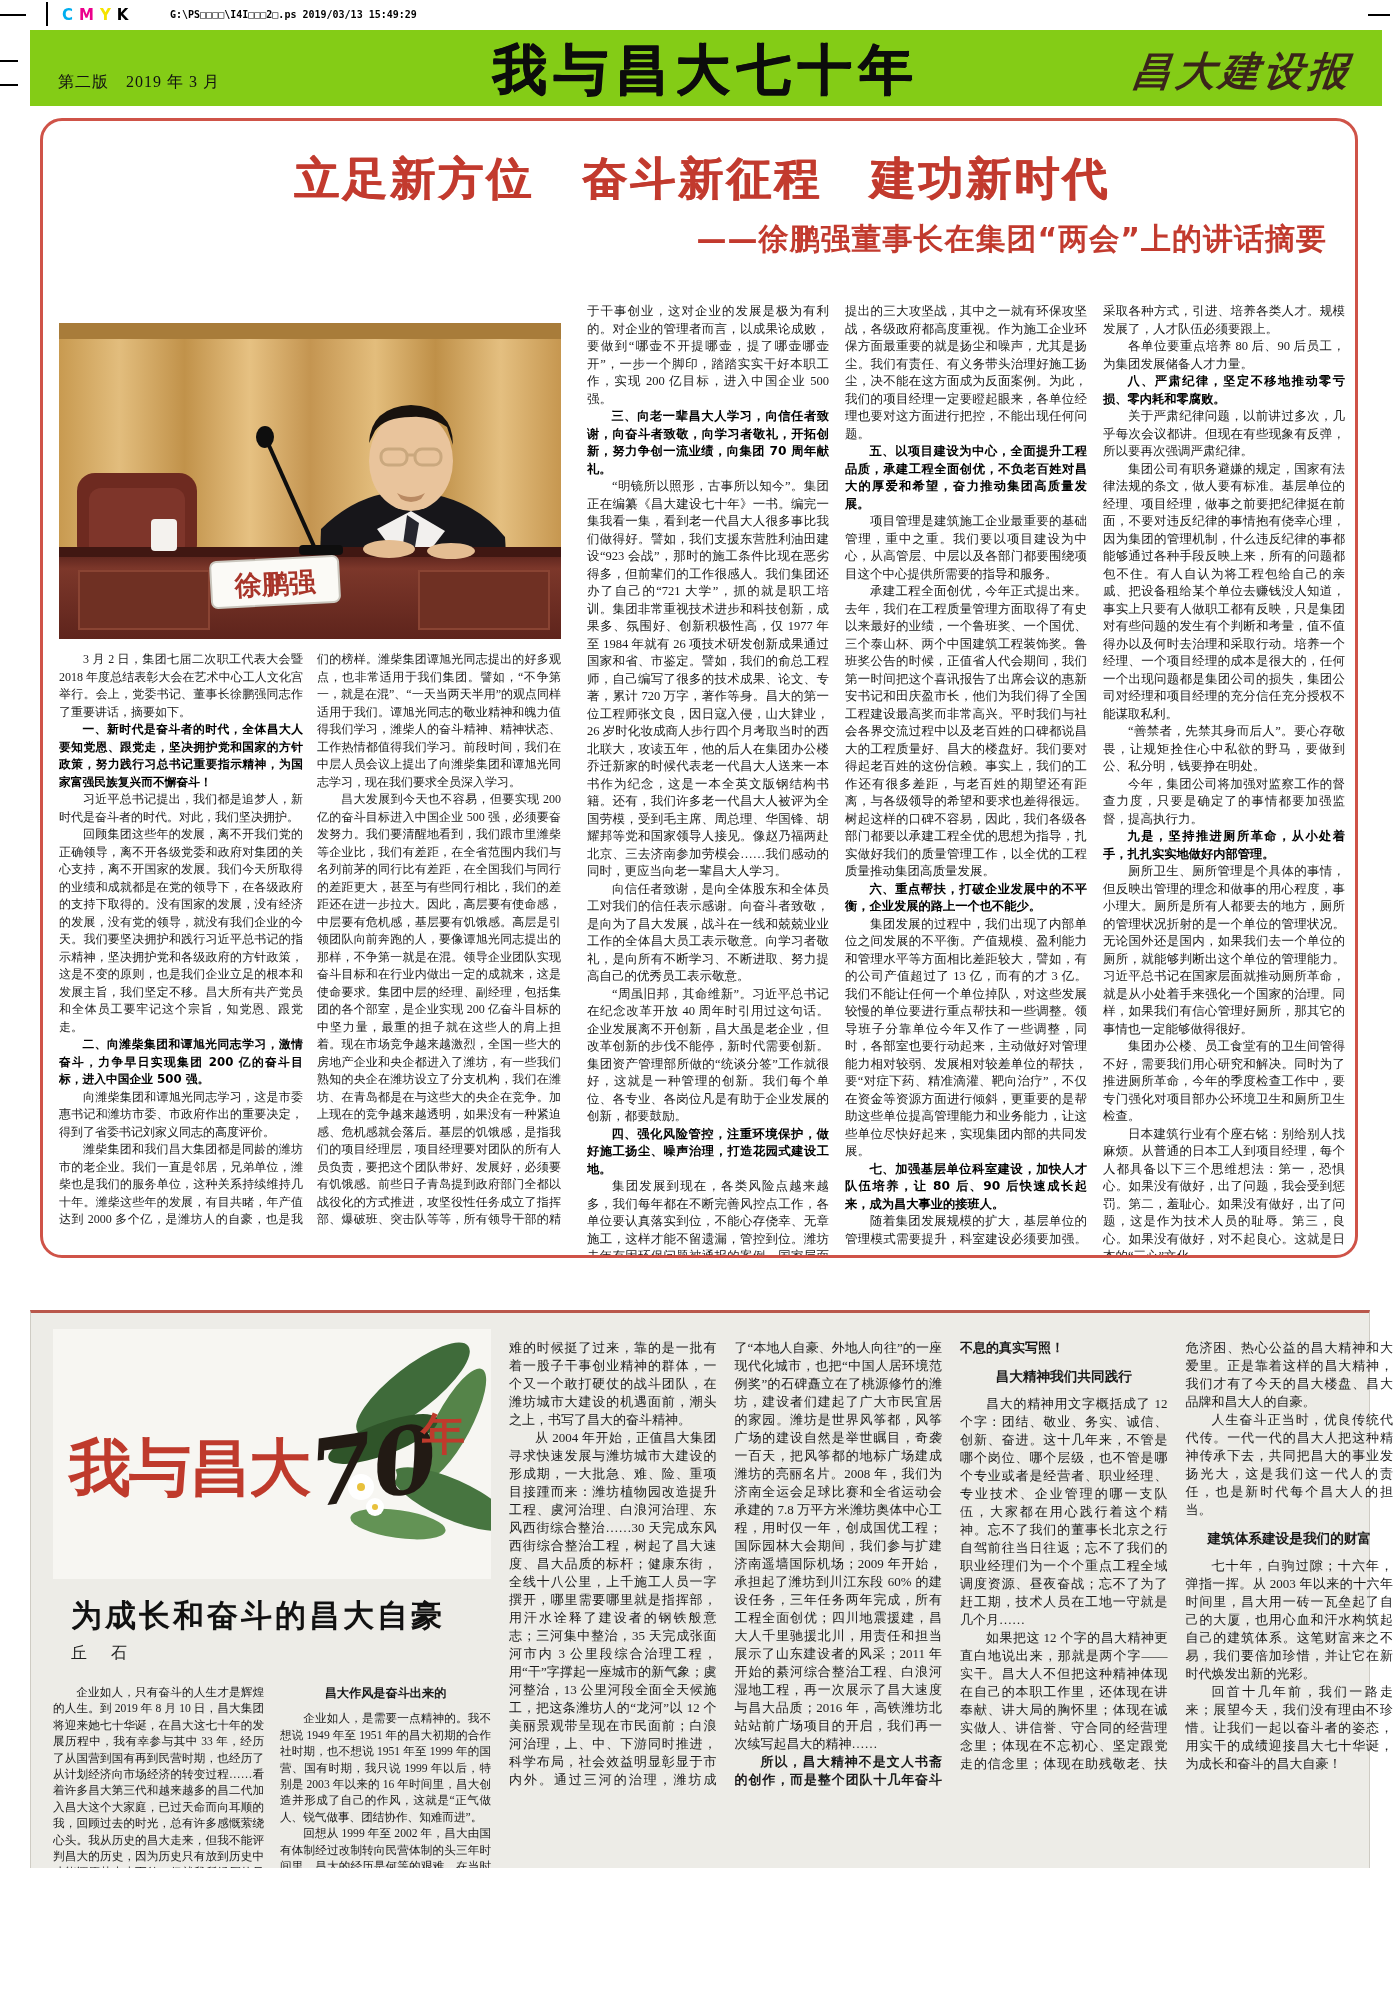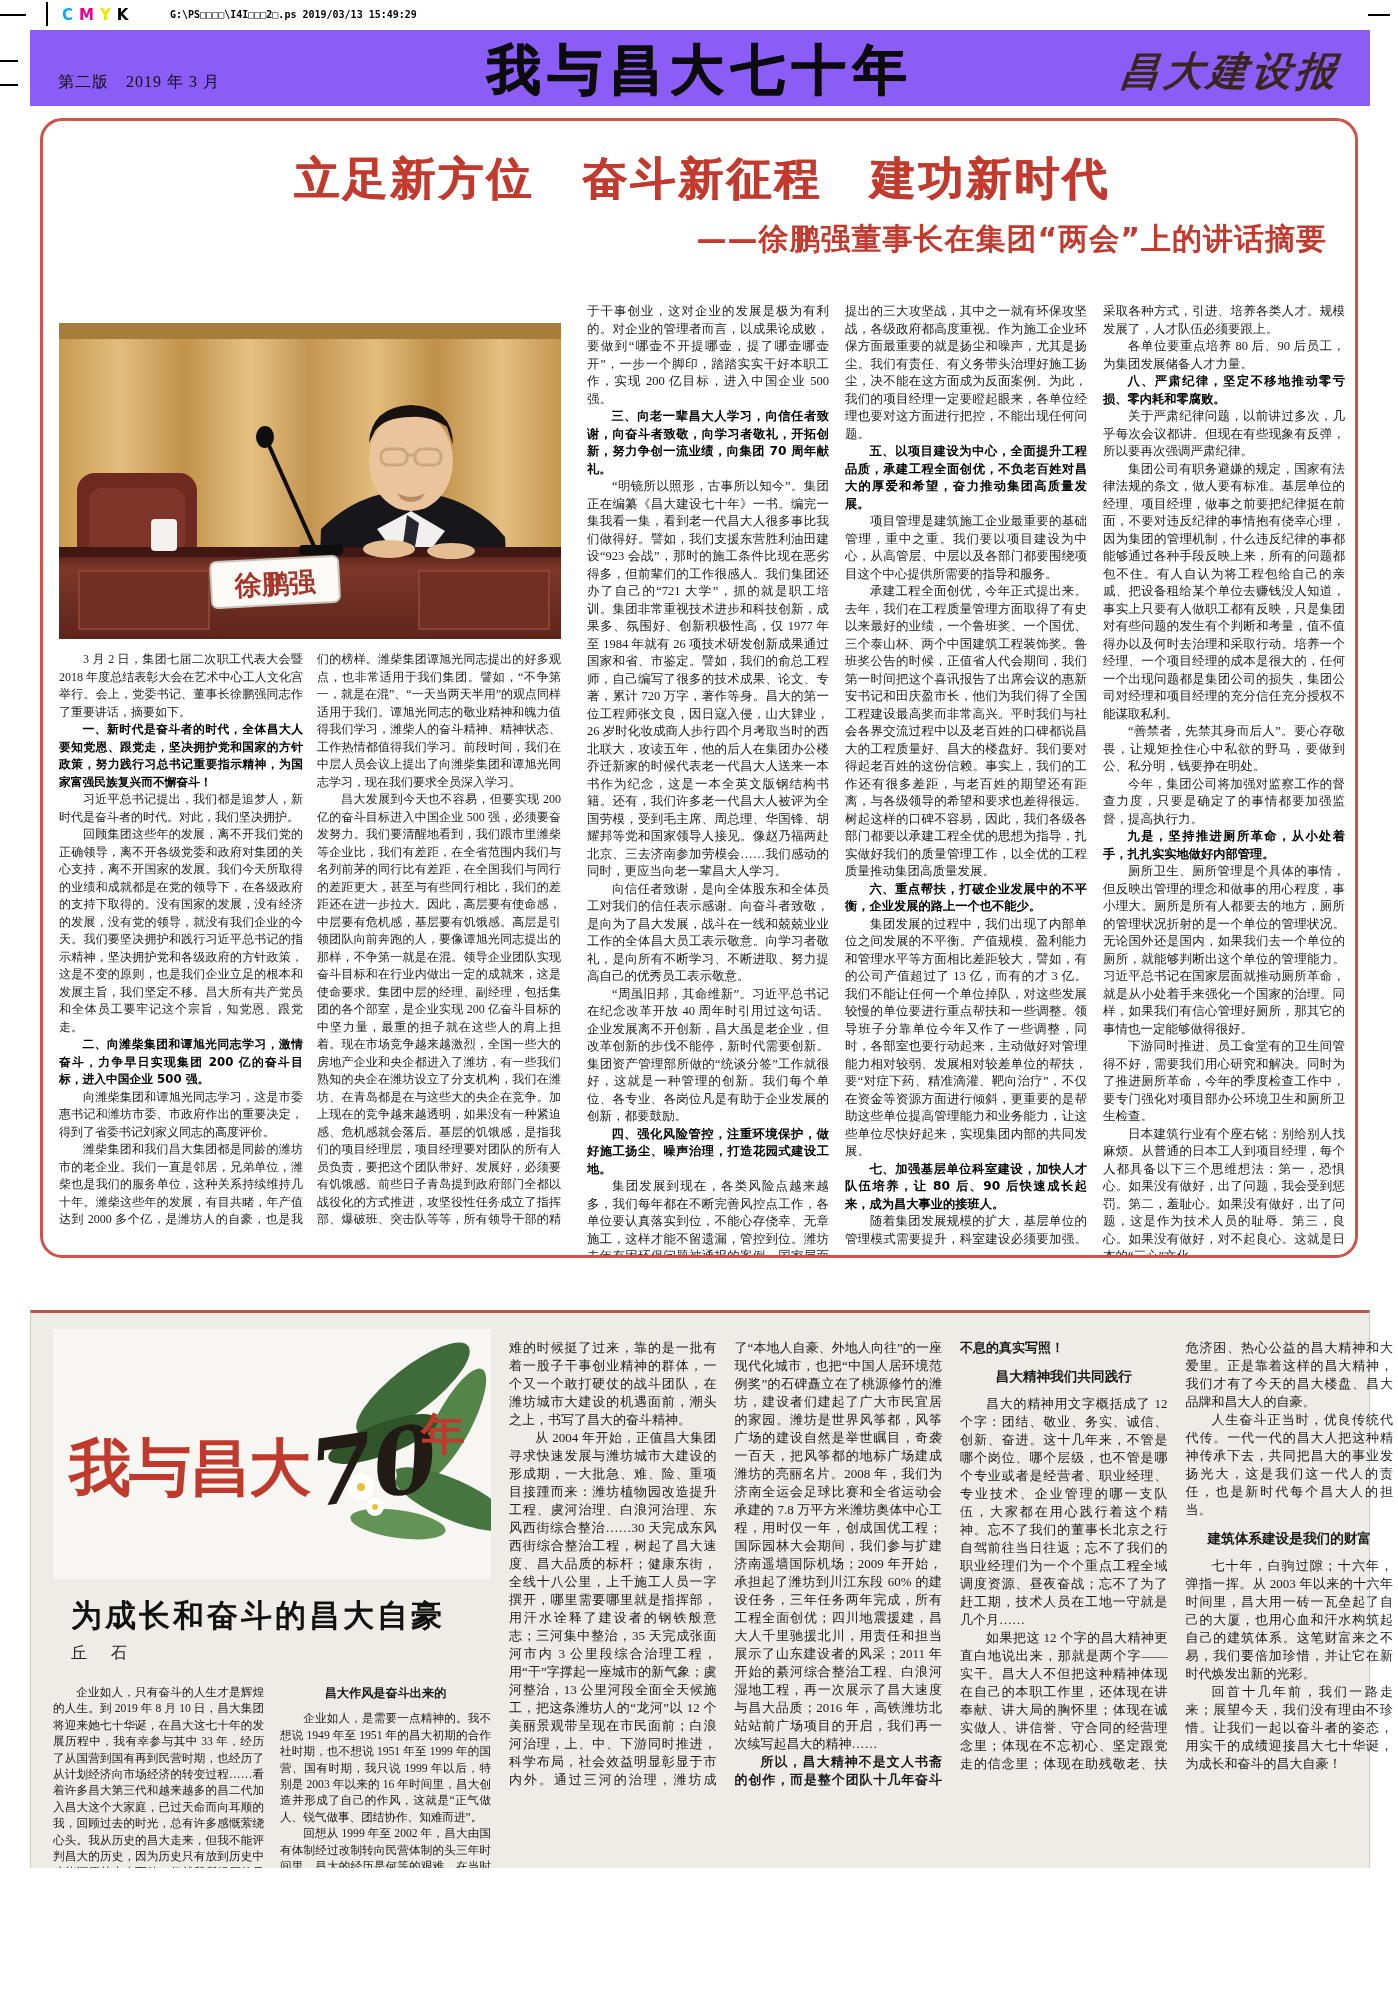--- a/index.html
+++ b/index.html
@@ -6,21 +6,21 @@
   #page{position:relative;width:1398px;height:1868px;background:#fff;overflow:hidden;
         font-family:"Liberation Serif","DejaVu Serif",serif;color:#1a1a1a;}
   
   .prepress{position:absolute;left:0;top:0;width:1398px;height:28px;background:#fff;}
   .regmark{position:absolute;background:#000;}
   .cmyk{position:absolute;left:62px;top:6px;font-family:"DejaVu Sans",sans-serif;font-weight:900;font-size:15px;letter-spacing:2px;}
   .cmyk span{margin-right:4px;}
   .c-c{color:#00aeef}.c-m{color:#ec008c}.c-y{color:#f5e400}.c-k{color:#000}
   .fileinfo{position:absolute;left:170px;top:9px;font-family:"DejaVu Sans Mono",monospace;font-weight:bold;font-size:10px;color:#000;}
   
-  .masthead{position:absolute;left:30px;top:30px;width:1340px;height:76px;background:#8b5cf6;}
+  .masthead{position:absolute;left:30px;top:30px;width:1340px;height:76px;background:#84cc16;padding-left:12px;}
   .edition{position:absolute;left:28px;top:42px;font-size:16px;color:#111;letter-spacing:1px;}
   .bigtitle{position:absolute;left:0;right:0;top:4px;text-align:center;
             font-family:"DejaVu Sans",sans-serif;font-weight:900;font-size:54px;letter-spacing:7px;color:#0c0c0c;
             text-shadow:1px 0 #0c0c0c,0 1px #0c0c0c;}
   .papername{position:absolute;right:30px;top:14px;font-size:40px;font-weight:bold;font-style:italic;
              color:#3a241b;letter-spacing:4px;transform:skewX(-6deg);}
   
   .leadbox{position:absolute;left:40px;top:118px;width:1318px;height:1140px;
            border:3px solid #cf5348;border-radius:22px;background:#fff;box-sizing:border-box;overflow:hidden;}
   .headline{position:absolute;left:0;width:1318px;top:28px;text-align:center;
@@ -160,21 +160,21 @@
         <p class="para h">七、加强基层单位科室建设，加快人才队伍培养，让 80 后、90 后快速成长起来，成为昌大事业的接班人。</p>
         <p class="para p">随着集团发展规模的扩大，基层单位的管理模式需要提升，科室建设必须要加强。采取各种方式，引进、培养各类人才。规模发展了，人才队伍必须要跟上。</p>
         <p class="para p">各单位要重点培养 80 后、90 后员工，为集团发展储备人才力量。</p>
         <p class="para h">八、严肃纪律，坚定不移地推动零亏损、零内耗和零腐败。</p>
         <p class="para p">关于严肃纪律问题，以前讲过多次，几乎每次会议都讲。但现在有些现象有反弹，所以要再次强调严肃纪律。</p>
         <p class="para p">集团公司有职务避嫌的规定，国家有法律法规的条文，做人要有标准。基层单位的经理、项目经理，做事之前要把纪律挺在前面，不要对违反纪律的事情抱有侥幸心理，因为集团的管理机制，什么违反纪律的事都能够通过各种手段反映上来，所有的问题都包不住。有人自认为将工程包给自己的亲戚、把设备租给某个单位去赚钱没人知道，事实上只要有人做职工都有反映，只是集团对有些问题的发生有个判断和考量，值不值得办以及何时去治理和采取行动。培养一个经理、一个项目经理的成本是很大的，任何一个出现问题都是集团公司的损失，集团公司对经理和项目经理的充分信任充分授权不能谋取私利。</p>
         <p class="para p">“善禁者，先禁其身而后人”。要心存敬畏，让规矩拴住心中私欲的野马，要做到公、私分明，钱要挣在明处。</p>
         <p class="para p">今年，集团公司将加强对监察工作的督查力度，只要是确定了的事情都要加强监督，提高执行力。</p>
         <p class="para h">九是，坚持推进厕所革命，从小处着手，扎扎实实地做好内部管理。</p>
         <p class="para p">厕所卫生、厕所管理是个具体的事情，但反映出管理的理念和做事的用心程度，事小理大。厕所是所有人都要去的地方，厕所的管理状况折射的是一个单位的管理状况。无论国外还是国内，如果我们去一个单位的厕所，就能够判断出这个单位的管理能力。习近平总书记在国家层面就推动厕所革命，就是从小处着手来强化一个国家的治理。同样，如果我们有信心管理好厕所，那其它的事情也一定能够做得很好。</p>
-        <p class="para p">下游同时推进、员工食堂有的卫生间管得不好，需要我们用心研究和解决。同时为了推进厕所革命，今年的季度检查工作中，要专门强化对项目部办公环境卫生和厕所卫生检查。</p>
+        <p class="para p">集团办公楼、员工食堂有的卫生间管得不好，需要我们用心研究和解决。同时为了推进厕所革命，今年的季度检查工作中，要专门强化对项目部办公环境卫生和厕所卫生检查。</p>
         <p class="para p">日本建筑行业有个座右铭：别给别人找麻烦。从普通的日本工人到项目经理，每个人都具备以下三个思维想法：第一，恐惧心。如果没有做好，出了问题，我会受到惩罚。第二，羞耻心。如果没有做好，出了问题，这是作为技术人员的耻辱。第三，良心。如果没有做好，对不起良心。这就是日本的“三心”文化。</p>
       </div>
   </div>
 
   <div class="featbox">
     <div class="featgraphic">
       <svg width="438" height="250" viewBox="0 0 438 250">
         <rect x="0" y="0" width="438" height="250" fill="#f7f6f2"></rect>
 
         <g>

